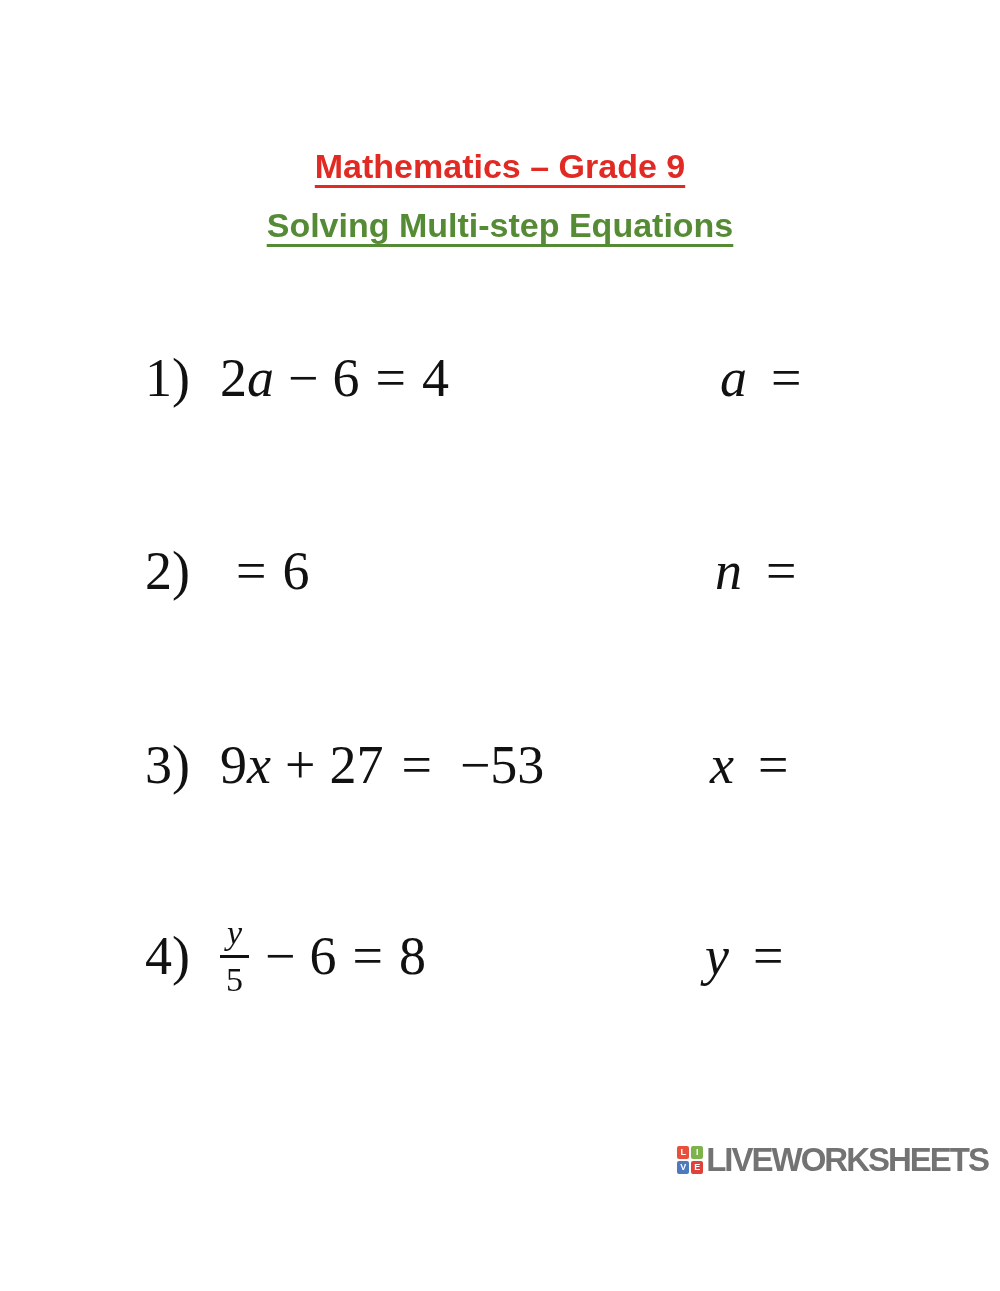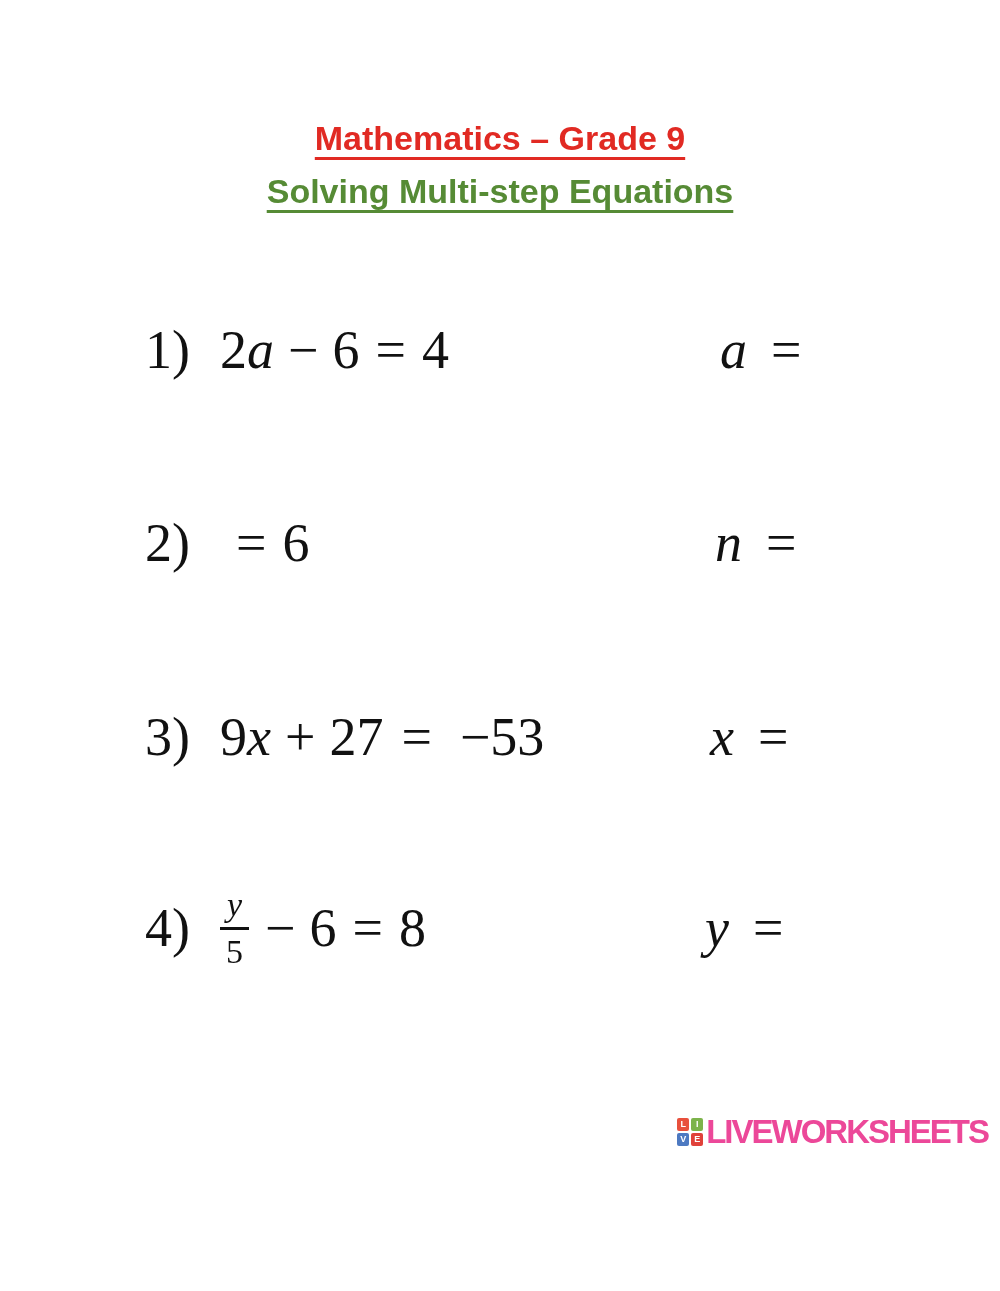--- a/index.html
+++ b/index.html
@@ -4,36 +4,37 @@
 <style>
   html,body{margin:0;padding:0;background:#ffffff;}
   .page{
     position:relative;
     width:1000px;
     height:1150px;
     background:#ffffff;
     overflow:hidden;
     font-family:"Liberation Serif", serif;
     color:#111111;
+    margin-top:28px;
   }
   
   .hline{
     position:absolute;
     left:0; width:100%;
     text-align:center;
     font-family:"Liberation Sans", sans-serif;
     font-weight:bold;
     font-size:34px;
     line-height:1.2;
     text-decoration:underline;
     text-decoration-thickness:3px;
     text-underline-offset:7px;
   }
   .title{ top:118px; }
-  .subtitle{ top:171px; }
+  .subtitle{ top:177px; }
   
   .eq-row, .ans-row{
     position:absolute;
     display:flex;
     align-items:center;
     font-size:54px;
     line-height:1;
     white-space:nowrap;
   }
   .eq-row{ left:145px; }
@@ -157,16 +158,16 @@
     <span class="ans-eq">=</span>
   </div>
 
   <div class="logo">
     <span class="logo-grid">
       <span class="sq" style="background: rgb(232, 80, 60);">L</span>
       <span class="sq" style="background: rgb(124, 179, 75);">I</span>
       <span class="sq" style="background: rgb(77, 121, 193);">V</span>
       <span class="sq" style="background: rgb(224, 65, 58);">E</span>
     </span>
-    <span class="logo-text" style="color: #ec4899;">LIVEWORKSHEETS</span>
+    <span class="logo-text" style="color: #737373;">LIVEWORKSHEETS</span>
   </div>
 
 </div>
 
 </body></html>

